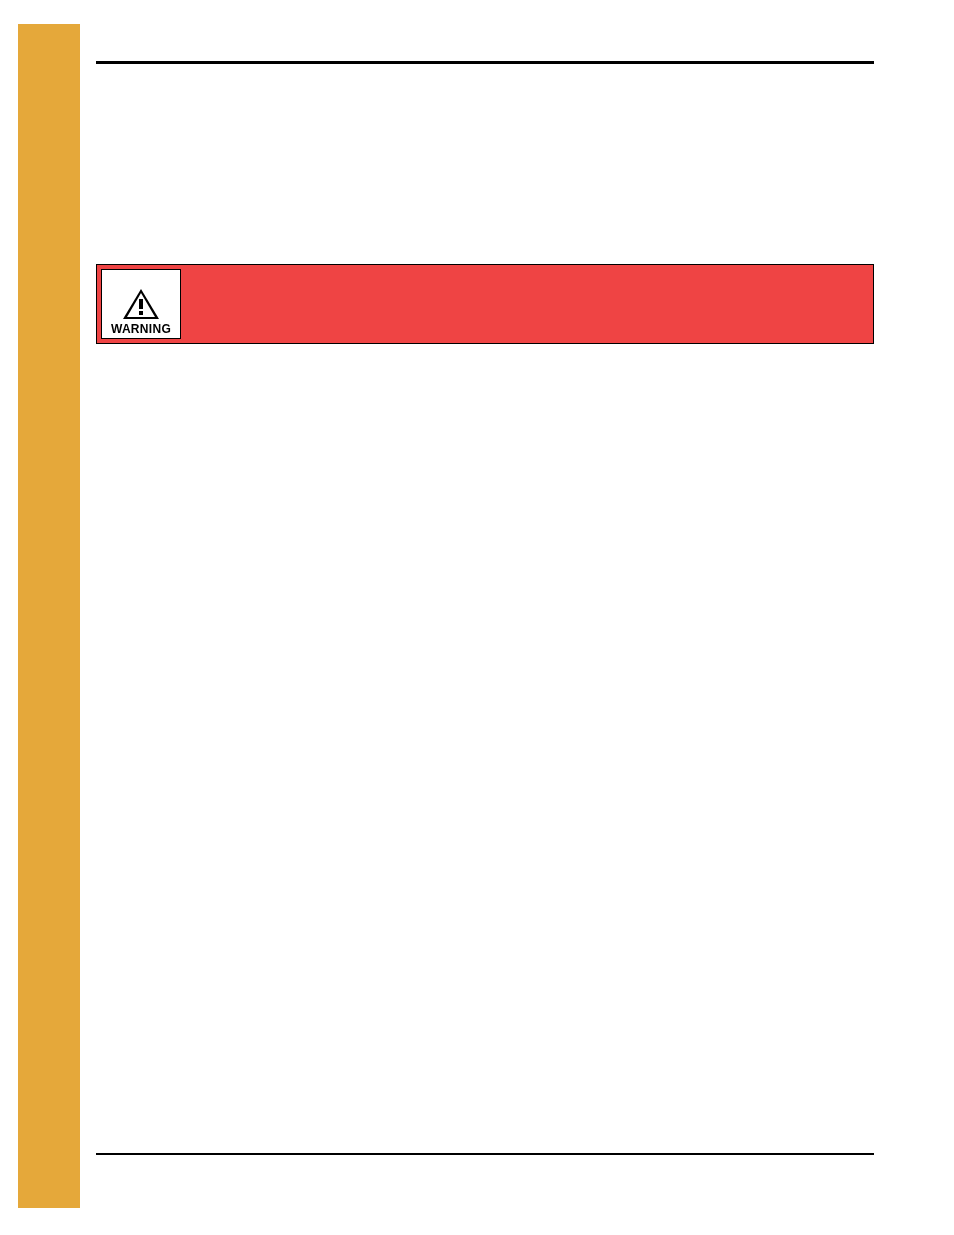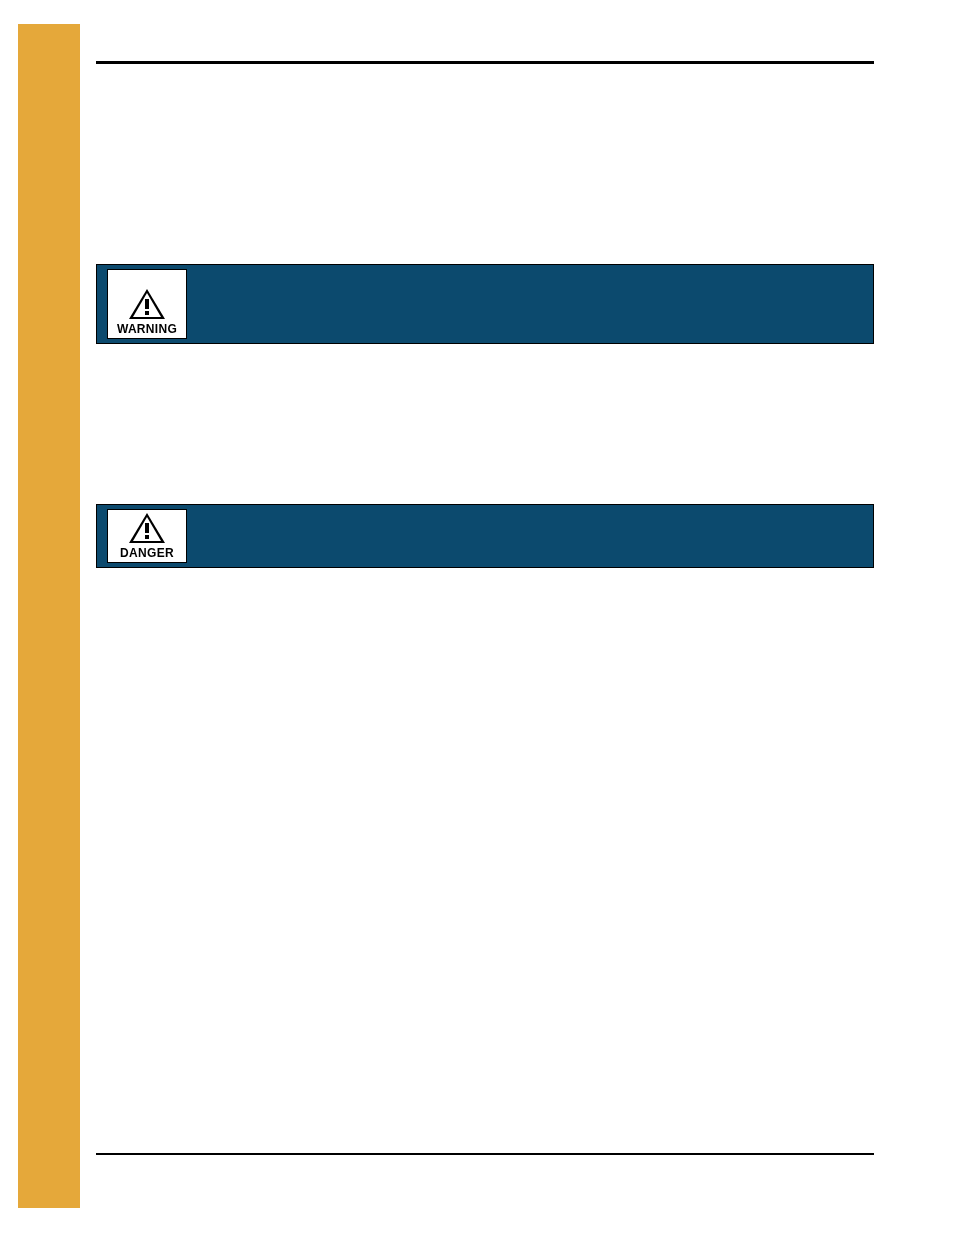--- a/index.html
+++ b/index.html
@@ -32,24 +32,23 @@
     margin-bottom: 16px;
   }
   .content {
     width: 100%;
   }
   .callout {
     margin-top: 200px;
     border: 1px solid #000;
     width: 100%;
     min-height: 80px;
-    background: #0c4a6e;
+    background: #ef4444;
     display: flex;
     align-items: stretch;
-    padding-left: 6px;
   }
   .callout.second {
     margin-top: 160px;
     min-height: 62px;
   }
   .callout-label {
     width: 80px;
     display: flex;
     flex-direction: column;
     align-items: center;
@@ -96,30 +95,18 @@
           <polygon points="20,1 38,31 2,31" fill="#000"></polygon>
           <polygon points="20,5 34,29 6,29" fill="#fff"></polygon>
           <rect x="18" y="11" width="4" height="10" fill="#000"></rect>
           <rect x="18" y="23" width="4" height="4" fill="#000"></rect>
         </svg>
         <span>WARNING</span>
       </div>
       <div class="callout-body"></div>
     </div>
 
-    <div class="callout second">
-      <div class="callout-label">
-        <svg width="40" height="34" viewBox="0 0 40 34">
-          <polygon points="20,1 38,31 2,31" fill="#000"></polygon>
-          <polygon points="20,5 34,29 6,29" fill="#fff"></polygon>
-          <rect x="18" y="11" width="4" height="10" fill="#000"></rect>
-          <rect x="18" y="23" width="4" height="4" fill="#000"></rect>
-        </svg>
-        <span>DANGER</span>
-      </div>
-      <div class="callout-body"></div>
-    </div>
 
   </div>
 
   <div class="footer-rule"></div>
 
 </div>
 
 </body></html>

